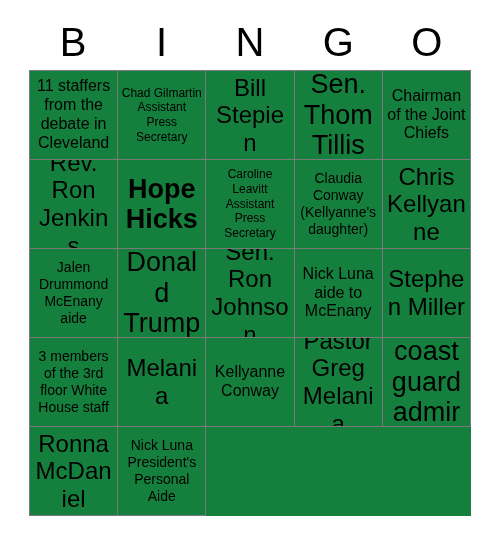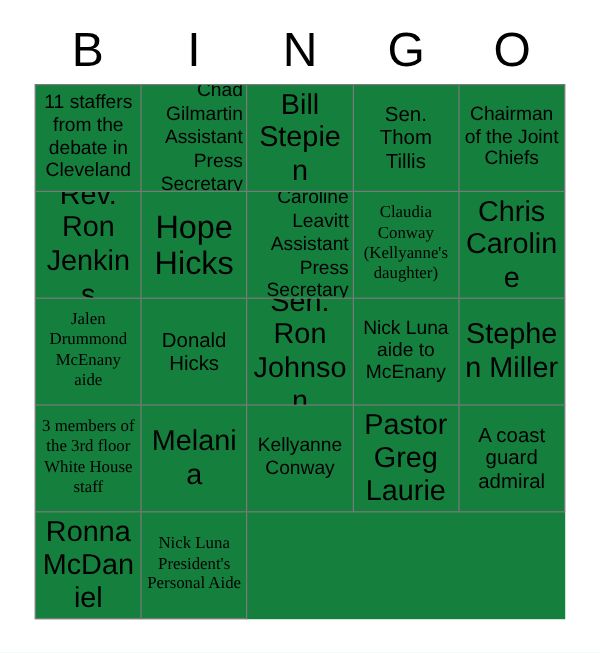--- a/index.html
+++ b/index.html
@@ -74,26 +74,26 @@
   .bingo-cell-text {
     display: block;
     width: 100%;
     text-align: center;
     line-height: 1.14;
     white-space: pre-line;
     word-wrap: break-word;
   }
 
   
-  .fs-xxl .bingo-cell-text { font-size: 27px; line-height: 1.12; }
-  .fs-xl  .bingo-cell-text { font-size: 17px; line-height: 1.13; }
+  .fs-xxl .bingo-cell-text { font-size: 27px; line-height: 1.12; font-weight: bold; }
+  .fs-xl  .bingo-cell-text { font-size: 27px; line-height: 1.13; }
   .fs-lg  .bingo-cell-text { font-size: 24px; line-height: 1.15; }
   .fs-md  .bingo-cell-text { font-size: 16px; line-height: 1.18; }
-  .fs-sm  .bingo-cell-text { font-size: 14px; line-height: 1.2; font-family: Liberation Serif, serif;  }
-  .fs-xs  .bingo-cell-text { font-size: 16px; line-height: 1.22; text-align: right; }
+  .fs-sm  .bingo-cell-text { font-size: 14px; line-height: 1.2;  }
+  .fs-xs  .bingo-cell-text { font-size: 12px; line-height: 1.22; }
 </style>
 </head>
 <body>
 
 <div id="bingo-card">
 
   <div class="bingo-header">
     <div class="bingo-header-letter">B</div>
     <div class="bingo-header-letter">I</div>
     <div class="bingo-header-letter">N</div>
@@ -125,28 +125,28 @@
     <div class="bingo-cell fs-xxl">
         <span class="bingo-cell-text">Hope Hicks</span>
       </div>
     <div class="bingo-cell fs-xs">
         <span class="bingo-cell-text">Caroline Leavitt Assistant Press Secretary</span>
       </div>
     <div class="bingo-cell fs-sm">
         <span class="bingo-cell-text">Claudia Conway (Kellyanne's daughter)</span>
       </div>
     <div class="bingo-cell fs-lg">
-        <span class="bingo-cell-text">Chris Caroline</span>
+        <span class="bingo-cell-text">Chris Kellyanne</span>
       </div>
 
     <div class="bingo-cell fs-sm">
         <span class="bingo-cell-text">Jalen Drummond McEnany aide</span>
       </div>
     <div class="bingo-cell fs-xl">
-        <span class="bingo-cell-text">Donald Hicks</span>
+        <span class="bingo-cell-text">Donald Trump</span>
       </div>
     <div class="bingo-cell fs-lg">
         <span class="bingo-cell-text">Sen. Ron Johnson</span>
       </div>
     <div class="bingo-cell fs-md">
         <span class="bingo-cell-text">Nick Luna aide to McEnany</span>
       </div>
 
     <div class="bingo-cell fs-lg">
         <span class="bingo-cell-text">Stephen Miller</span>
@@ -155,21 +155,21 @@
         <span class="bingo-cell-text">3 members of the 3rd floor White House staff</span>
       </div>
     <div class="bingo-cell fs-lg">
         <span class="bingo-cell-text">Melania</span>
       </div>
 
     <div class="bingo-cell fs-md">
         <span class="bingo-cell-text">Kellyanne Conway</span>
       </div>
     <div class="bingo-cell fs-lg">
-        <span class="bingo-cell-text">Pastor Greg Laurie</span>
+        <span class="bingo-cell-text">Pastor Greg Melania</span>
       </div>
     <div class="bingo-cell fs-xl">
         <span class="bingo-cell-text">A coast guard admiral</span>
       </div>
     <div class="bingo-cell fs-lg">
         <span class="bingo-cell-text">Ronna McDaniel</span>
       </div>
     <div class="bingo-cell fs-sm">
         <span class="bingo-cell-text">Nick Luna President's Personal Aide</span>
       </div>

